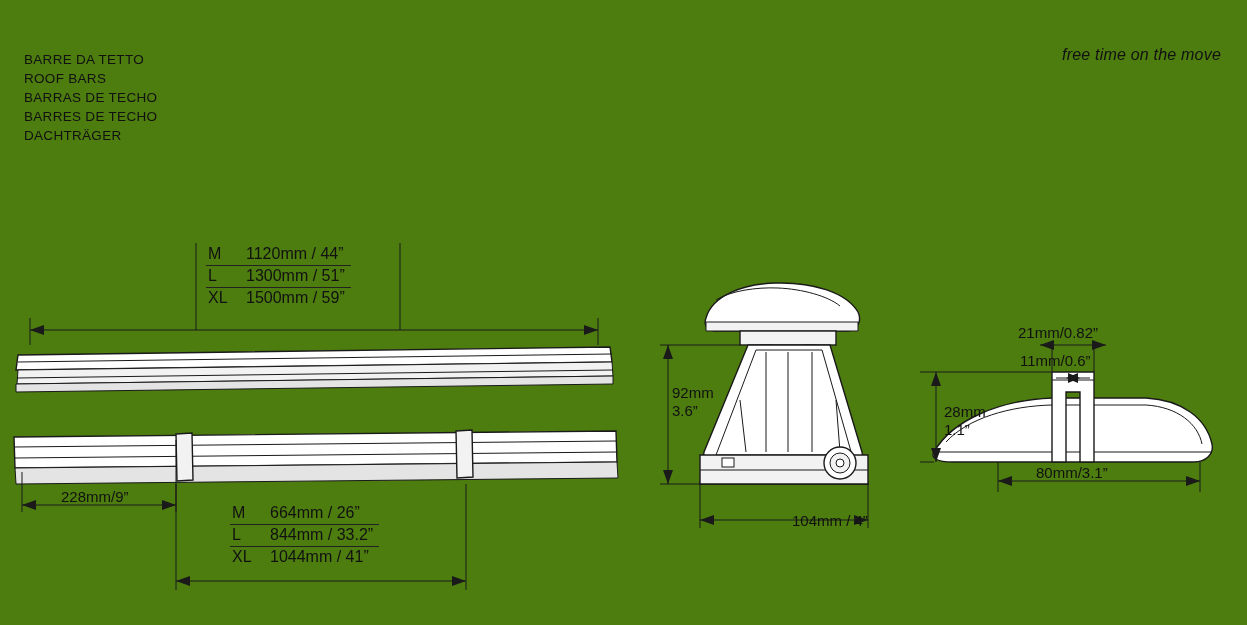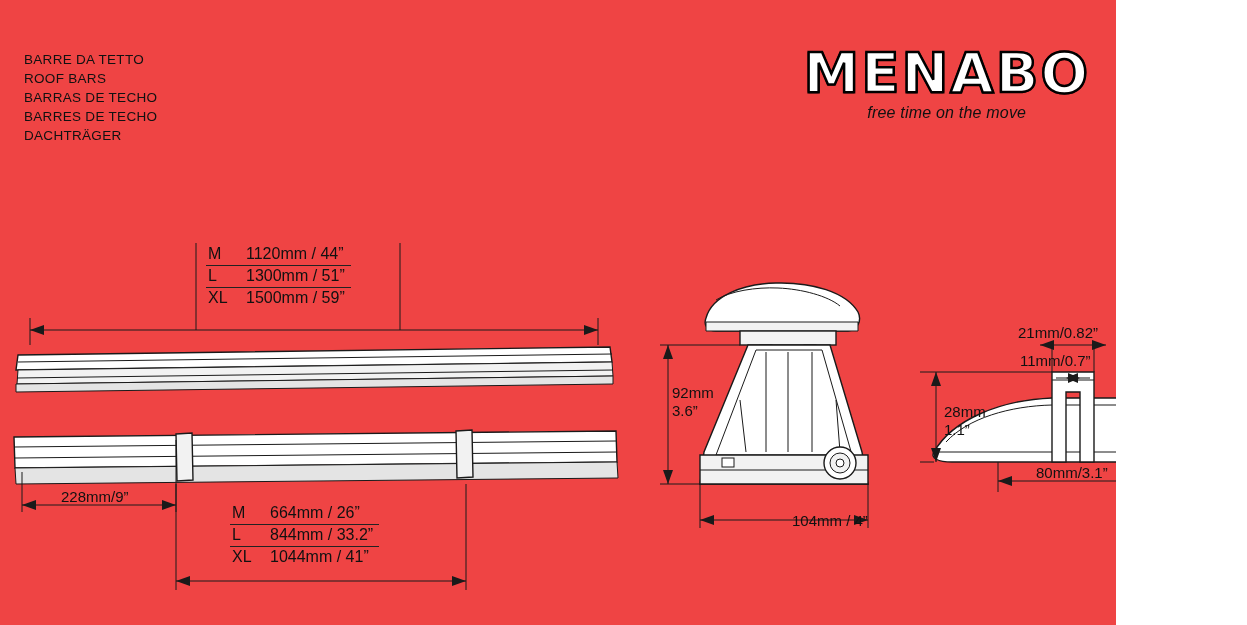--- a/index.html
+++ b/index.html
@@ -6,24 +6,24 @@
     margin: 0;
     padding: 0;
     background: #ffffff;
   }
   body {
     font-family: "Liberation Sans", sans-serif;
     color: #1a1a1a;
   }
   #page {
     position: relative;
-    width: 1116px;
+    width: 1247px;
     height: 625px;
     overflow: hidden;
-    background: #ef4444;
+    background: #4d7c0f;
   }
   
   .titles {
     position: absolute;
     left: 24px;
     top: 50px;
     line-height: 19px;
     font-size: 13.5px;
     letter-spacing: 0.3px;
     color: #111;
@@ -91,21 +91,20 @@
 
   <div class="titles">
     <div>BARRE DA TETTO</div>
     <div>ROOF BARS</div>
     <div>BARRAS DE TECHO</div>
     <div>BARRES DE TECHO</div>
     <div>DACHTRÄGER</div>
   </div>
 
   <div class="logo-wrap">
-    <div class="logo-word">MENABO</div>
     <div class="logo-tag">free time on the move</div>
   </div>
 
   <svg width="1247" height="625">
 
     <g>
 
       <line class="ln thin" x1="196" y1="243" x2="196" y2="330"></line>
       <line class="ln thin" x1="400" y1="243" x2="400" y2="330"></line>
 
@@ -256,18 +255,18 @@
       </tr>
     </tbody>
       </table>
   </div>
 
   <div class="dim" style="left:672px; top:384px;">92mm</div>
   <div class="dim" style="left:672px; top:402px;">3.6”</div>
   <div class="dim" style="left:792px; top:512px;">104mm / 4”</div>
 
   <div class="dim" style="left:1018px; top:324px;">21mm/0.82”</div>
-  <div class="dim" style="left:1020px; top:352px;">11mm/0.7”</div>
+  <div class="dim" style="left:1020px; top:352px;">11mm/0.6”</div>
   <div class="dim" style="left:944px; top:403px;text-align:center;">28mm</div>
   <div class="dim" style="left:944px; top:421px;">1.1”</div>
   <div class="dim" style="left:1036px; top:464px;">80mm/3.1”</div>
 
 </div>
 
 </body></html>

